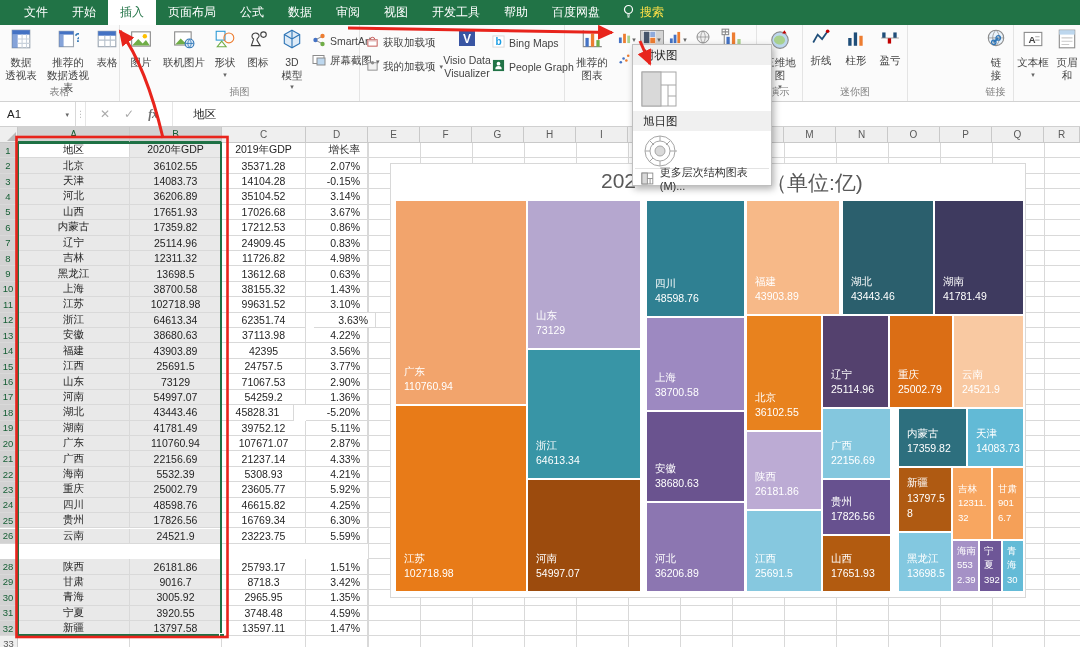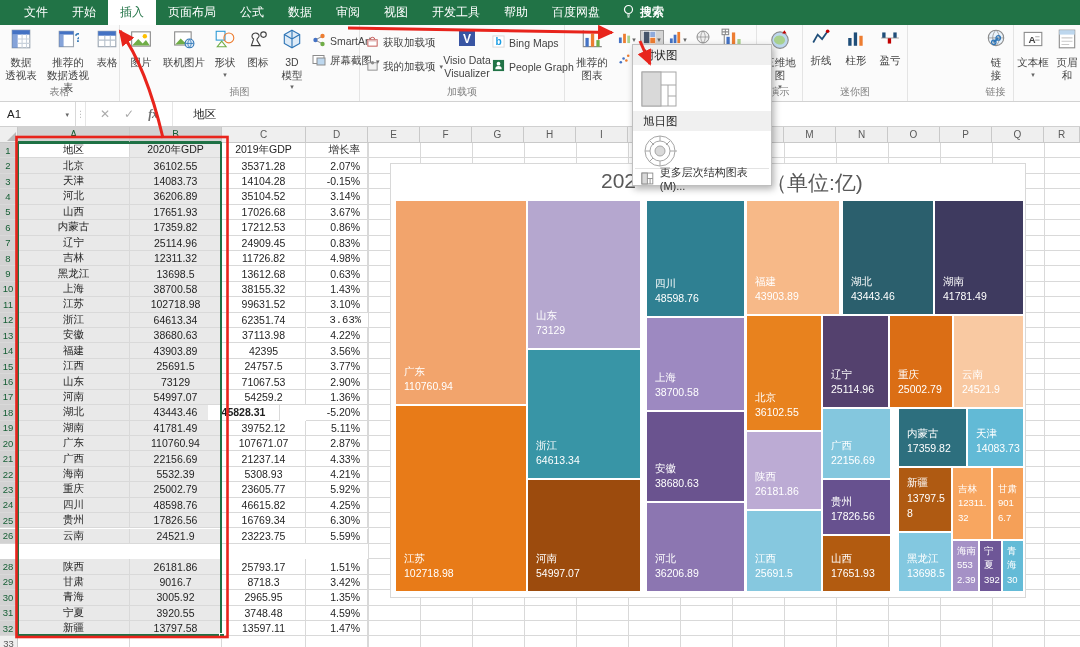--- a/index.html
+++ b/index.html
@@ -4,21 +4,21 @@
 <style>
   * { margin:0; padding:0; box-sizing:border-box; }
   html,body { width:1080px; height:647px; overflow:hidden; }
   body { font-family:"Liberation Sans","DejaVu Sans",sans-serif; background:#fff; }
   #app { position:relative; width:1080px; height:647px; overflow:hidden; background:#fff; }
 
   
   .tabbar { position:absolute; left:0; top:0; width:1080px; height:25px; background:#217346; display:flex; align-items:stretch; }
   .tab { color:#fff; font-size:12px; padding:0 12px; display:flex; align-items:center; cursor:default; white-space:nowrap; }
   .tab.active { background:#fff; color:#217346; }
-  .tab-search { display:flex; align-items:center; gap:5px; color:#ffffff; font-size:12px; padding:12px 10px;font-weight:bold; }
+  .tab-search { display:flex; align-items:center; gap:5px; color:#fde047; font-size:12px; padding:12px 10px; }
 
   
   .ribbon { position:absolute; left:0; top:25px; width:1080px; height:77px; background:#FBFBFB; border-bottom:1px solid #D2D2D2; }
   .rgroup { position:absolute; top:0; height:76px; border-right:1px solid #E4E4E4; }
   .glabel { position:absolute; bottom:2px; left:0; right:0; text-align:center; font-size:10px; color:#808080; white-space:nowrap; }
   .bigbtn { position:absolute; top:3px; display:flex; flex-direction:column; align-items:center; gap:2px; cursor:default; }
   .bigbtn .blabel { font-size:10.5px; color:#444; text-align:center; line-height:1.2; white-space:pre-line; }
   .rowbtn { position:absolute; display:flex; align-items:center; gap:4px; font-size:10.5px; color:#444; white-space:nowrap; }
   .sbtn { position:absolute; width:24px; height:18px; display:flex; align-items:center; justify-content:center; gap:1px; }
   .sbtn.pressed { background:#D4D4D4; border:1px solid #9A9A9A; }
@@ -230,21 +230,20 @@
         <span>Bing Maps</span>
       </div>
       <div class="rowbtn" style="left:132px;top:34px">
         <span><svg width="13" height="13" viewBox="0 0 14 14">
               <rect x="1" y="1" width="12" height="12" fill="#217346"></rect>
               <circle cx="7" cy="5" r="2" fill="#fff"></circle>
               <path d="M3.5 11a3.5 3.5 0 0 1 7 0z" fill="#fff"></path>
             </svg></span>
         <span>People Graph</span>
       </div>
-      <div class="glabel">加载项</div>
     </div>
 
     <div class="rgroup" style="left:565px;width:192px">
       <div class="bigbtn" style="left:3px;width:48px">
         <span><svg width="24" height="22" viewBox="0 0 22 20">
               <path d="M3 2v15h17" stroke="#8C8C8C" fill="none"></path>
               <rect x="5" y="9" width="3" height="8" fill="#4472C4"></rect>
               <rect x="10" y="5" width="3" height="12" fill="#ED7D31"></rect>
               <rect x="15" y="11" width="3" height="6" fill="#70AD47"></rect>
               <text x="19" y="8" font-size="9" fill="#2E75B6" font-weight="bold">?</text>
@@ -502,21 +501,21 @@
           <div class="cell c0 sel" style="left: 18px; width: 112px;">江苏</div>
           <div class="cell c1 sel" style="left: 130px; width: 92px;">102718.98</div>
           <div class="cell c2" style="left: 222px; width: 84px;">99631.52</div>
           <div class="cell c3" style="left: 306px; width: 62px;">3.10%</div>
         </div>
         <div class="srow" style="top: 185.62px; height: 15.42px;">
           <div class="rowhdr selhdr">12</div>
           <div class="cell c0 sel" style="left: 18px; width: 112px;">浙江</div>
           <div class="cell c1 sel" style="left: 130px; width: 92px;">64613.34</div>
           <div class="cell c2" style="left: 222px; width: 84px;">62351.74</div>
-          <div class="cell c3" style="left: 307px; width: 62px; font-family: Liberation Mono, monospace;">3.63%</div>
+          <div class="cell c3" style="left: 314px; width: 62px;">3.63%</div>
         </div>
         <div class="srow" style="top: 201.04px; height: 15.42px;">
           <div class="rowhdr selhdr">13</div>
           <div class="cell c0 sel" style="left: 18px; width: 112px;">安徽</div>
           <div class="cell c1 sel" style="left: 130px; width: 92px;">38680.63</div>
           <div class="cell c2" style="left: 222px; width: 84px;">37113.98</div>
           <div class="cell c3" style="left: 306px; width: 62px; text-align: right;">4.22%</div>
         </div>
         <div class="srow" style="top: 216.46px; height: 15.42px;">
           <div class="rowhdr selhdr">14</div>
@@ -543,21 +542,21 @@
           <div class="rowhdr selhdr">17</div>
           <div class="cell c0 sel" style="left: 18px; width: 112px;">河南</div>
           <div class="cell c1 sel" style="left: 130px; width: 92px;">54997.07</div>
           <div class="cell c2" style="left: 222px; width: 84px;">54259.2</div>
           <div class="cell c3" style="left: 306px; width: 62px;">1.36%</div>
         </div>
         <div class="srow" style="top: 278.14px; height: 15.42px;">
           <div class="rowhdr selhdr">18</div>
           <div class="cell c0 sel" style="left: 18px; width: 112px;">湖北</div>
           <div class="cell c1 sel" style="left: 130px; width: 92px;">43443.46</div>
-          <div class="cell c2" style="left: 208px; width: 72px; font-weight: bold;">45828.31</div>
+          <div class="cell c2" style="left: 222px; width: 72px;">45828.31</div>
           <div class="cell c3" style="left: 306px; width: 62px;">-5.20%</div>
         </div>
         <div class="srow" style="top: 293.56px; height: 15.42px;">
           <div class="rowhdr selhdr">19</div>
           <div class="cell c0 sel" style="left: 18px; width: 112px;">湖南</div>
           <div class="cell c1 sel" style="left: 130px; width: 92px;">41781.49</div>
           <div class="cell c2" style="left: 222px; width: 84px;">39752.12</div>
           <div class="cell c3" style="left: 306px; width: 62px;">5.11%</div>
         </div>
         <div class="srow" style="top: 308.98px; height: 15.42px;">

